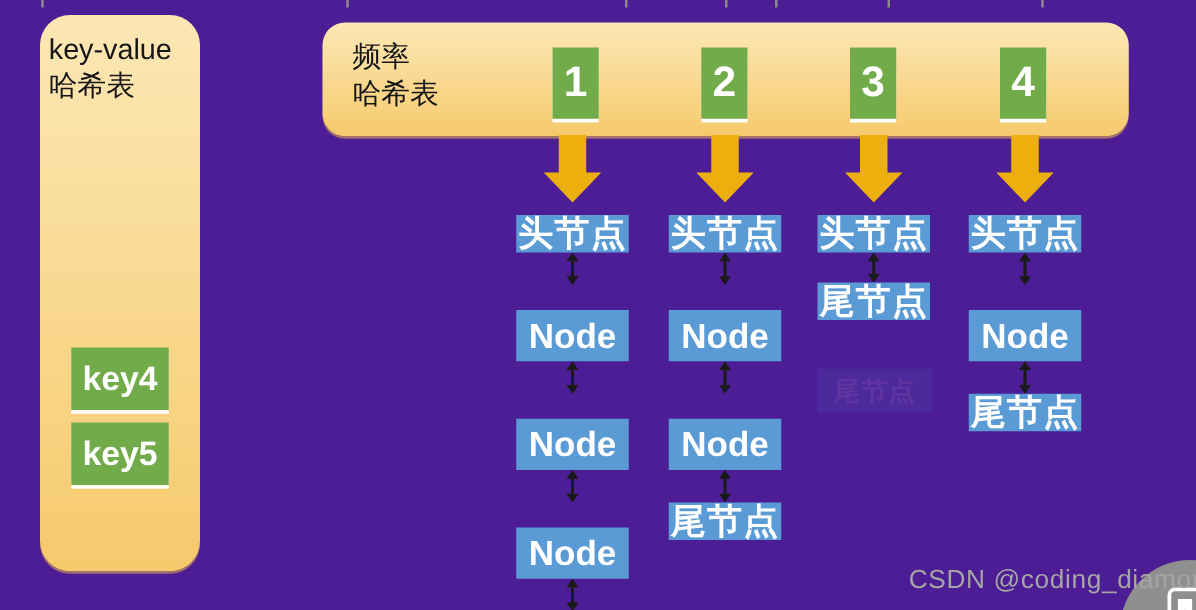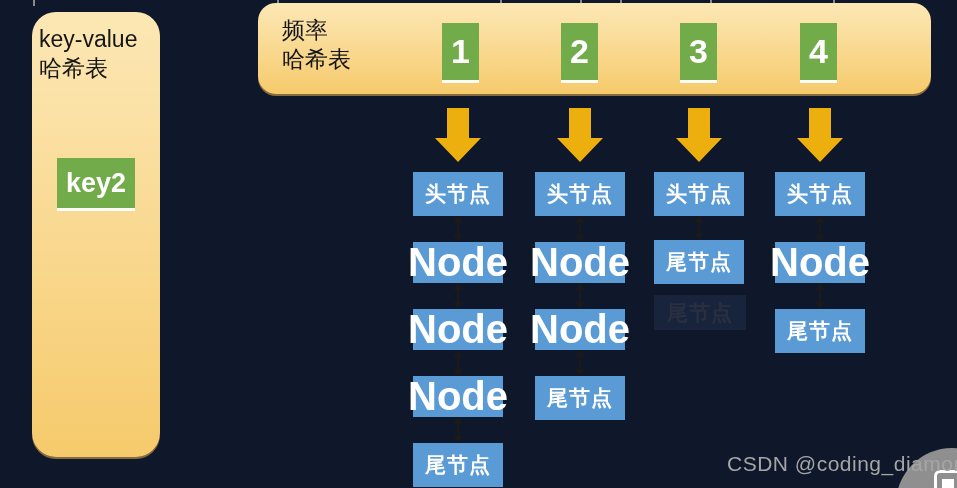--- a/index.html
+++ b/index.html
@@ -1,32 +1,32 @@
 <!DOCTYPE html>
 <html><head>
 <meta charset="utf-8">
 <style>
   html,body{margin:0;padding:0;background:#ffffff;}
   #canvas{
     position:relative; width:957px; height:488px; overflow:hidden;
-    background:#0f172a;
+    background:#4c1d95;
     font-family:"Liberation Sans","DejaVu Sans",sans-serif;
   }
   
   .tick{position:absolute; top:0; width:2px; height:6px; background:#8a8a8a;}
 
   
   .gold-panel{
     position:absolute;
     background:linear-gradient(180deg,#fce7b4 0%, #fadfa0 30%, #f6ca6c 100%);
     border-radius:24px;
     box-shadow:0 2px 0 rgba(233,176,74,.55);
   }
   #kv-panel{left:32px; top:12px; width:128px; height:445px;}
-  #freq-panel{left:258px; top:3px; width:645px; height:91px; border-radius:18px;padding-left:28px;}
+  #freq-panel{left:258px; top:18px; width:645px; height:91px; border-radius:18px;}
 
   .panel-title{
     position:absolute; color:#161616; font-size:23px; line-height:29px;
     font-weight:500; letter-spacing:0px; white-space:nowrap;
   }
   #kv-title{left:7px; top:13px;}
   #freq-title{left:24px; top:13px;}
 
   
   .green-box{
@@ -41,22 +41,22 @@
   .col{
     position:absolute; top:108px; width:120px;
     display:flex; flex-direction:column; align-items:center;
   }
   .big-arrow{margin-bottom:10px; display:block;}
   .hbox,.nbox{
     background:#5b9bd5; color:#ffffff; font-weight:bold;
     width:90px; display:flex; align-items:center; justify-content:center;
     flex:none;
   }
-  .hbox{height:44px; font-size:21px; letter-spacing:1px;}
-  .nbox{height:41px; font-size:40px;}
+  .hbox{height:30px; font-size:28px; letter-spacing:1px;}
+  .nbox{height:41px; font-size:28px;margin-top:20px;}
   .conn{flex:none; display:block;}
 
   
   #ghost{
     position:absolute; left:654px; top:295px; width:92px; height:35px;
     background:#5b9bd5; color:#ffffff; font-weight:bold; font-size:21px;
     display:flex; align-items:center; justify-content:center;
     opacity:.10; letter-spacing:1px;
   }
 
@@ -90,21 +90,22 @@
   <div class="tick" style="left:580px"></div>
   <div class="tick" style="left:620px"></div>
   <div class="tick" style="left:710px"></div>
   <div class="tick" style="left:833px"></div>
 
   <div class="gold-panel" id="kv-panel">
     <div class="panel-title" id="kv-title">
       <div>key-value</div>
       <div>哈希表</div>
     </div>
-    <div class="green-box key-box" style="top:146px">key2</div>
+    <div class="green-box key-box" style="top:266px">key4</div>
+    <div class="green-box key-box" style="top:326px">key5</div>
   </div>
 
   <div class="gold-panel" id="freq-panel">
     <div class="panel-title" id="freq-title">
       <div>频率</div>
       <div>哈希表</div>
     </div>
     <div class="green-box freq-bucket" style="left:184px">1</div>
     <div class="green-box freq-bucket" style="left:303px">2</div>
     <div class="green-box freq-bucket" style="left:422px">3</div>

